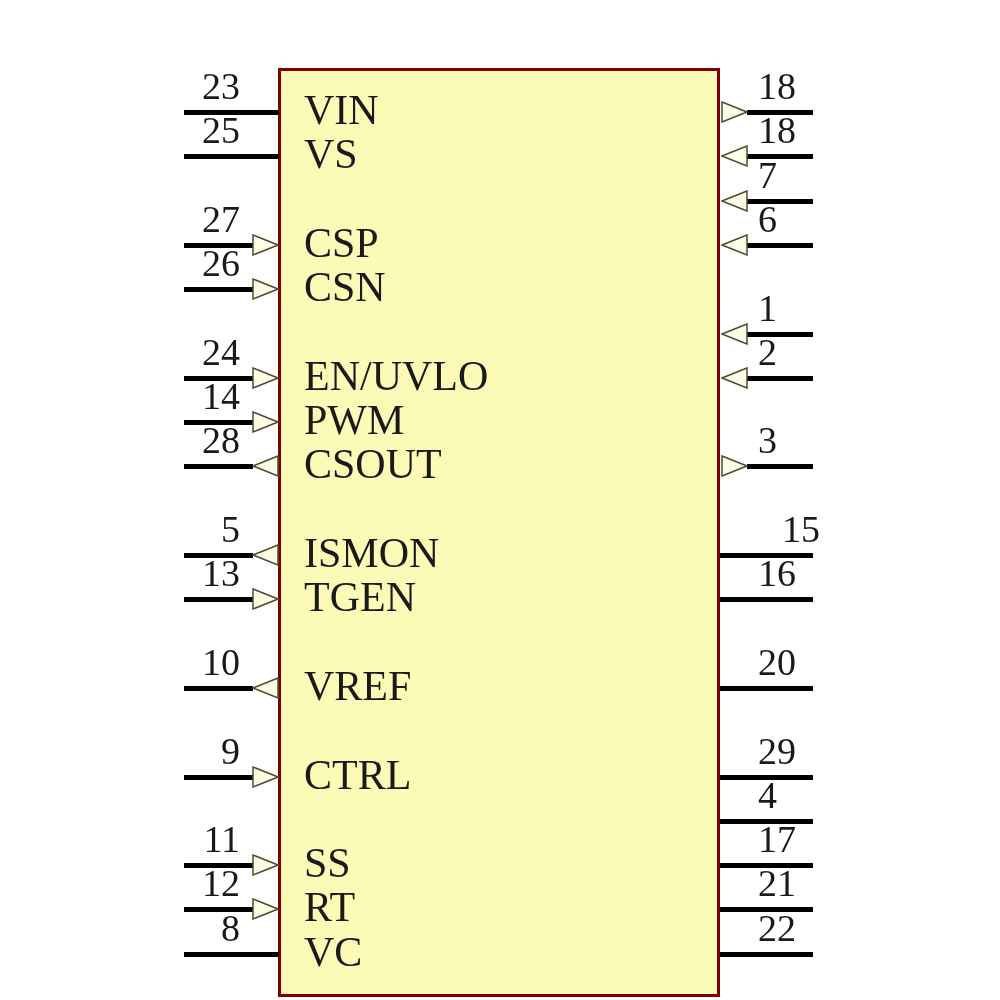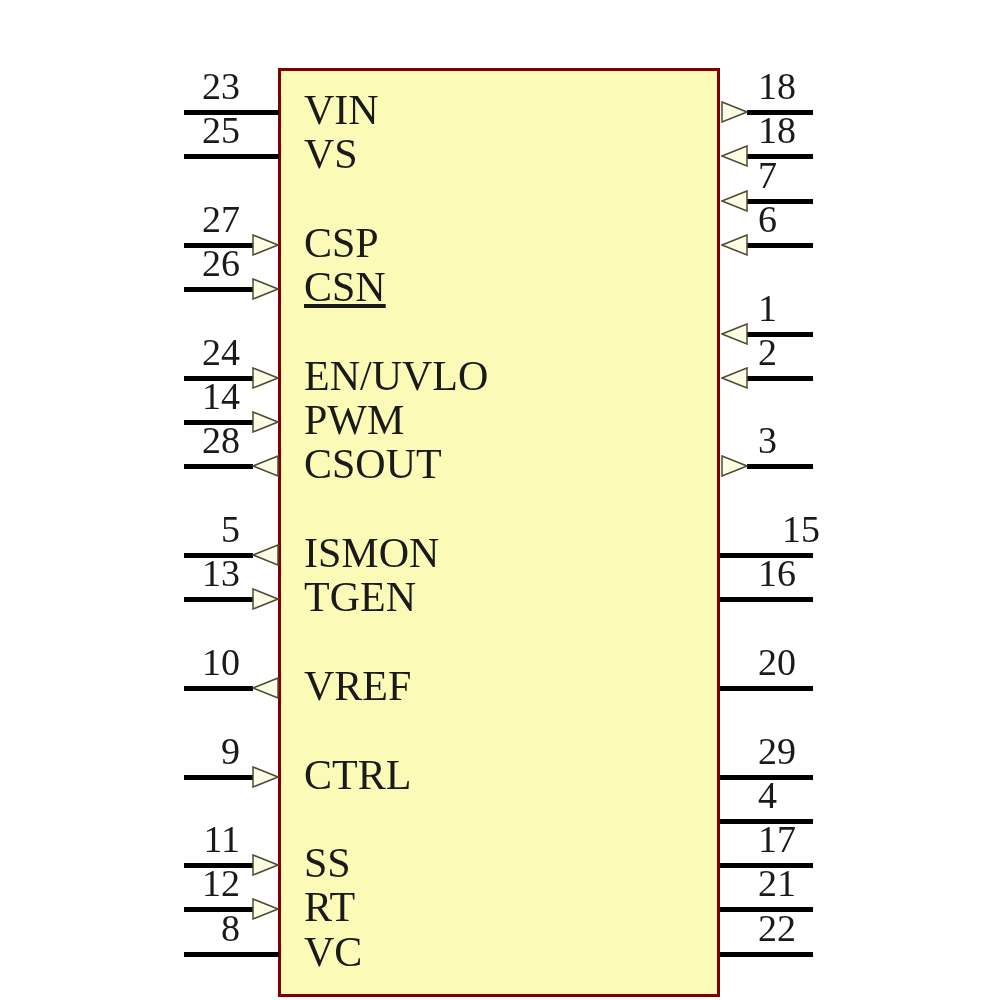--- a/index.html
+++ b/index.html
@@ -54,21 +54,21 @@
         <div class="pin-name left" style="top: 220px;"><span>CSP</span></div>
       </div>
       <div class="pin-group">
         <div class="pin-line" style="background: rgb(0, 0, 0); top: 287px; left: 184px; width: 69px;"></div>
         <div class="arrow" style="left: 252px; top: 278px;">
           <svg width="27" height="22" viewBox="0 0 27 22" xmlns="http://www.w3.org/2000/svg">
             <polygon points="1,1 26,11 1,21" fill="#fdfde6" stroke="#4d4d33" stroke-width="1.5"></polygon>
           </svg>
         </div>
         <div class="pin-number left" style="top: 241px;">26</div>
-        <div class="pin-name left" style="top: 264px; text-decoration: underline;"><span>CSN</span></div>
+        <div class="pin-name left" style="top: 264px;"><span>CSN</span></div>
       </div>
       <div class="pin-group">
         <div class="pin-line" style="background: rgb(0, 0, 0); top: 376px; left: 184px; width: 69px;"></div>
         <div class="arrow" style="left: 252px; top: 367px;">
           <svg width="27" height="22" viewBox="0 0 27 22" xmlns="http://www.w3.org/2000/svg">
             <polygon points="1,1 26,11 1,21" fill="#fdfde6" stroke="#4d4d33" stroke-width="1.5"></polygon>
           </svg>
         </div>
         <div class="pin-number left" style="top: 330px;">24</div>
         <div class="pin-name left" style="top: 353px;"><span>EN/UVLO</span></div>

